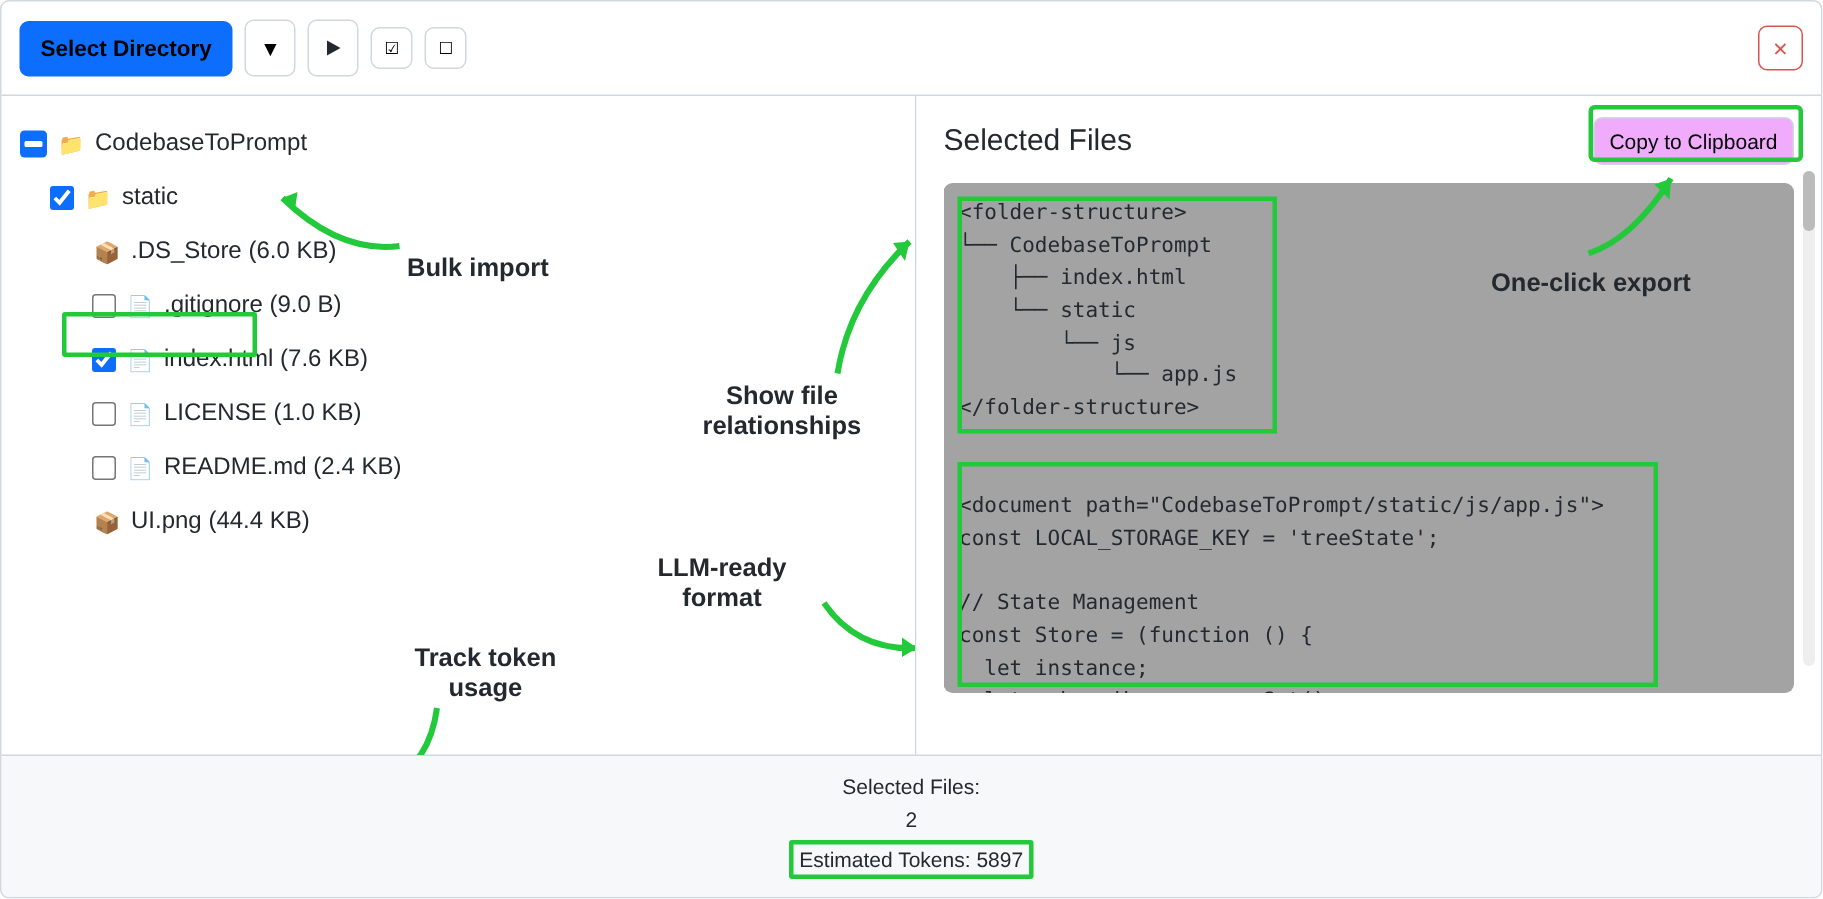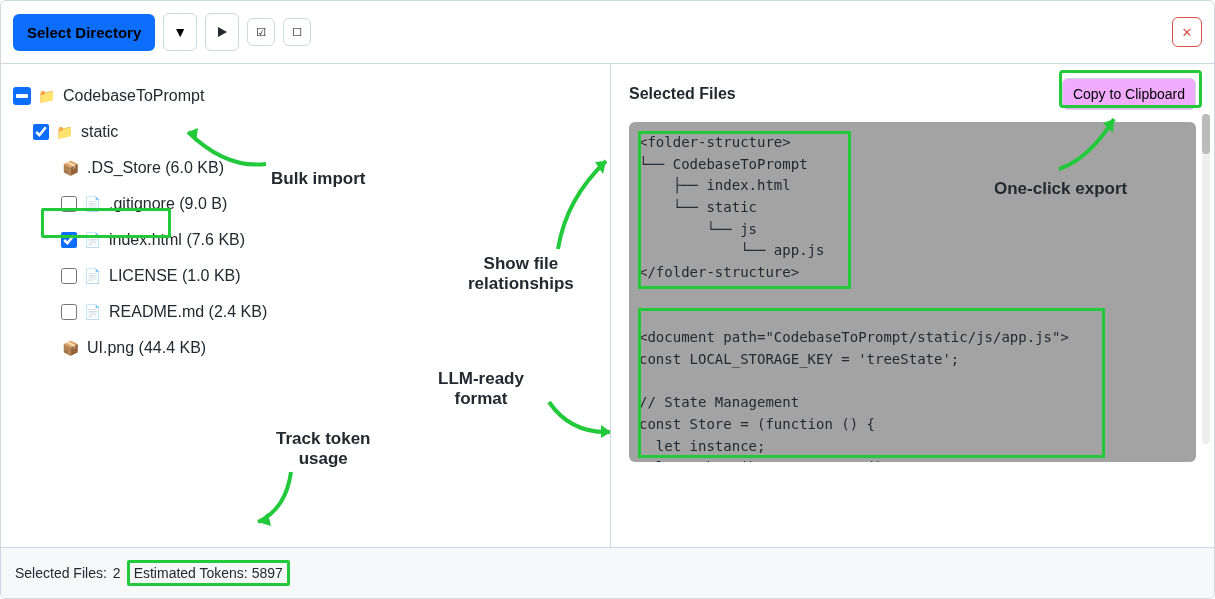--- a/index.html
+++ b/index.html
@@ -14,29 +14,29 @@
 .left-pane { width: 610px; padding: 14px 12px; overflow: auto; border-right: 1px solid #d0d7de; position: relative; }
 .right-pane { flex: 1; padding: 14px 18px; overflow: auto; position: relative; background: #fff; }
 .tree-row { display: flex; align-items: center; height: 36px; gap: 6px; }
 .indent-1 { padding-left: 20px; }
 .indent-2 { padding-left: 48px; }
 .cb { width: 16px; height: 16px; accent-color: #0d6efd; cursor: pointer; }
 .folder-icon, .file-icon, .pkg-icon { width: 20px; height: 18px; display: inline-flex; align-items: center; justify-content: center; }
 .item-label { font-size: 16px; }
 .row-highlight { position: absolute; left: 40px; top: 144px; width: 130px; height: 30px; border: 3px solid #22c93b; border-radius: 2px; pointer-events: none; z-index: 2; }
 .right-header { display: flex; align-items: center; justify-content: space-between; margin-bottom: 12px; }
-.right-title { font-size: 16px; font-weight: 700; }
+.right-title { font-size: 20px; font-weight: 400; }
 .btn-copy { border: 1px solid #d0d7de; background: #f0abfc; border-radius: 6px; padding: 7px 10px; font-size: 14px; cursor: pointer; }
 .copy-highlight { position: absolute; right: 12px; top: 6px; width: 143px; height: 38px; border: 3px solid #22c93b; border-radius: 4px; pointer-events: none; }
 .code-area { background: #a3a3a3; border-radius: 6px; padding: 10px; font-family: ui-monospace, SFMono-Regular, Menlo, Consolas, monospace; font-size: 14px; line-height: 1.55; white-space: pre; overflow-x: auto; position: relative; height: 340px; }
 .code-box1 { position: absolute; left: 9px; top: 9px; width: 213px; height: 158px; border: 3px solid #22c93b; pointer-events: none; }
 .code-box2 { position: absolute; left: 9px; top: 186px; width: 467px; height: 150px; border: 3px solid #22c93b; pointer-events: none; }
 .scroll-track { position: absolute; right: 4px; top: 50px; width: 8px; height: 330px; background: #eee; border-radius: 4px; }
 .scroll-thumb { position: absolute; right: 4px; top: 50px; width: 8px; height: 40px; background: #bbb; border-radius: 4px; }
-.footer { background: #f6f8fa; border-top: 1px solid #d0d7de; padding: 12px 14px; font-size: 14px; display: flex; align-items: center; gap: 6px; }
+.footer { background: #f6f8fa; border-top: 1px solid #d0d7de; padding: 12px 14px; font-size: 14px; display: flex; align-items: center; gap: 6px; flex-direction: column; }
 .footer-highlight { border: 3px solid #22c93b; padding: 2px 4px; border-radius: 2px; }
 .annotation { position: absolute; font-weight: 700; font-size: 17px; text-align: center; pointer-events: none; z-index: 5; }
 .arrow { position: absolute; pointer-events: none; z-index: 4; }
 .check-indet { -webkit-appearance: none; appearance: none; width: 18px; height: 18px; background: #0d6efd; border-radius: 3px; position: relative; }
 .check-indet::after { content: ""; position: absolute; left: 3px; top: 7px; width: 12px; height: 4px; background: #fff; border-radius: 1px; }
 </style>
 </head>
 <body>
 
 <div class="container">

